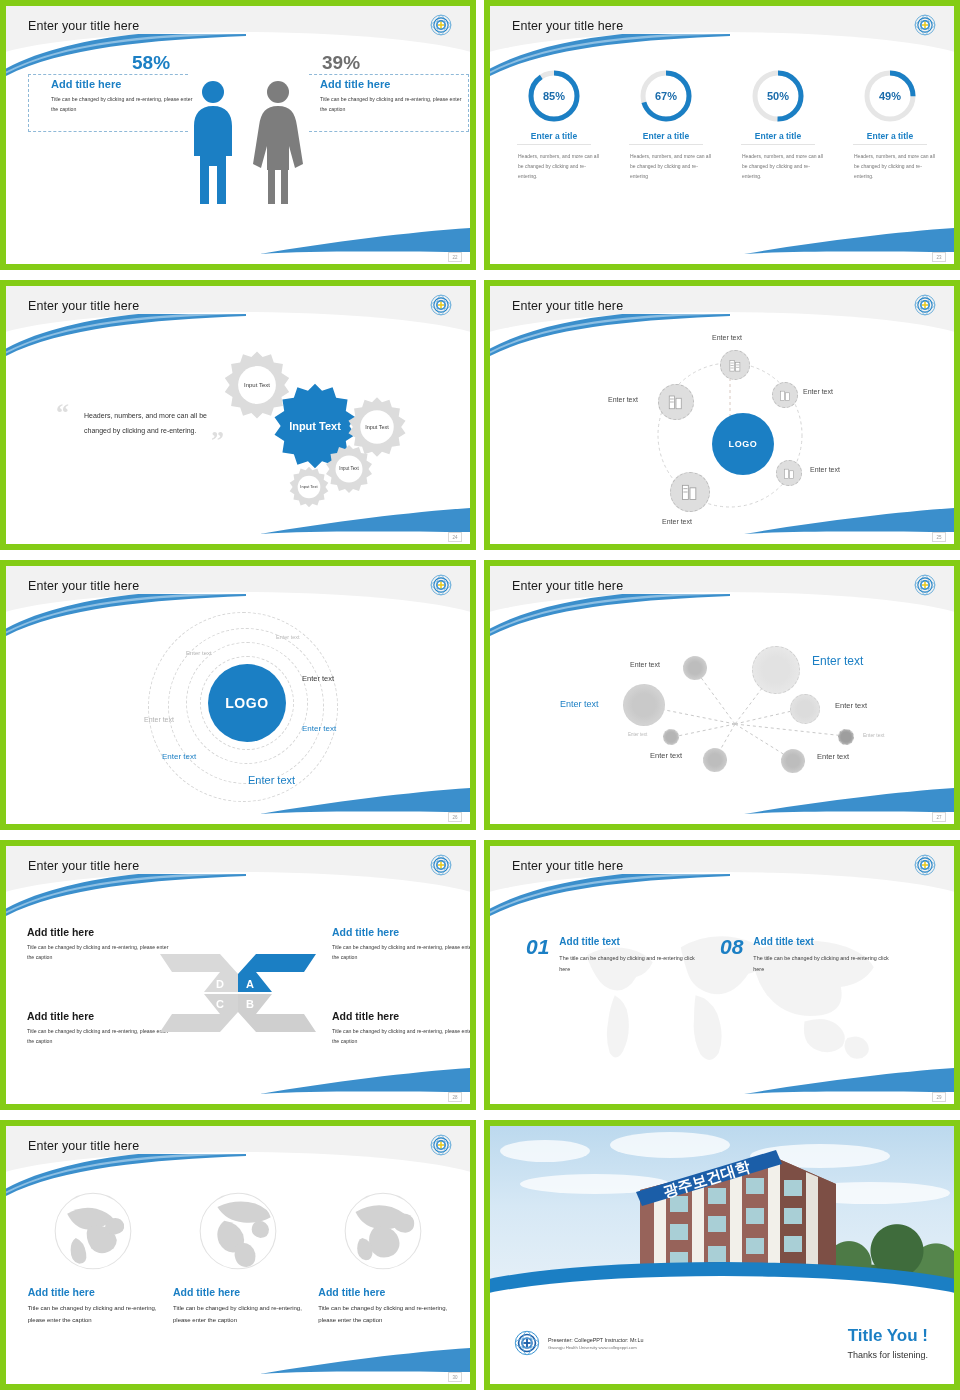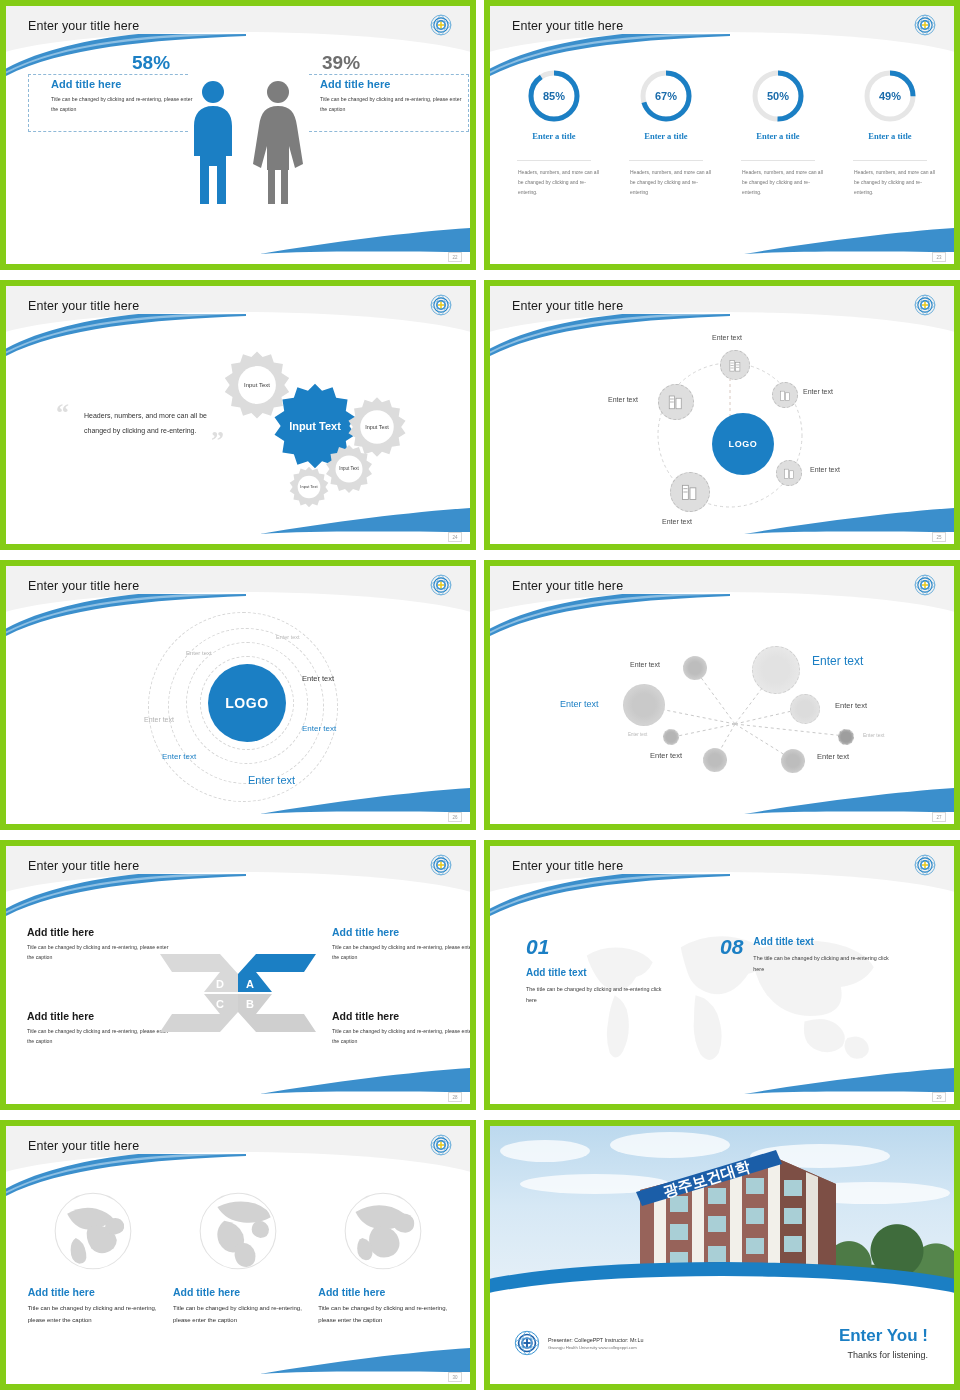--- a/index.html
+++ b/index.html
@@ -78,21 +78,21 @@
 
   
   .donuts { position:absolute; top:62px; left:0; width:100%;
             display:flex; justify-content:center; gap:20px; }
   .donut-col { width:92px; text-align:center; }
   .ring { position:relative; width:56px; height:56px; margin:0 auto; }
   .ring svg { display:block; }
   .ring .val { position:absolute; inset:0; display:flex; align-items:center;
                justify-content:center; font-size:11px; font-weight:bold; color:#1b6cab; }
   .donut-title { margin-top:7px; font-size:8.5px; font-weight:bold; color:#1b7fc4;
-                 padding-bottom:19px; border-bottom:1px solid #e3e3e3; display:inline-block; width:74px;font-family:Liberation Serif, serif;}
+                 padding-bottom:3px; border-bottom:1px solid #e3e3e3; display:inline-block; width:74px;}
   .donut-desc { margin-top:6px; font-size:5px; color:#777; line-height:2.0; text-align:left;
                 padding-left:10px; }
 
   
   .quote-mark { position:absolute; color:#dedede; font-size:26px; font-weight:bold;
                 font-family:"Liberation Serif", serif; }
   .q1 { left:50px; top:112px; }
   .q2 { left:205px; top:140px; }
   .quote-txt { position:absolute; left:78px; top:122px; width:150px;
                font-size:7px; color:#333; line-height:2.2; }
@@ -640,21 +640,21 @@
           <path d="M36 48 q22-14 52-8 18 4 28 16-6 14-20 18-10 18-26 16-14-2-22-16-8-12-12-26z"></path>
           <path d="M70 96 q14 8 16 24 4 24-6 44-8 14-16 2-6-18-2-38 2-18 8-32z"></path>
           <path d="M150 38 q30-18 66-12 30 6 44 22-8 18-28 22-20 30-46 24-22-6-28-26-6-18-8-30z"></path>
           <path d="M168 96 q18 4 26 22 10 26 2 48-10 16-22 2-10-20-8-42 0-18 2-30z"></path>
           <path d="M236 44 q44-20 94-12 42 8 54 30-12 20-40 24 6 28-22 34-36 6-60-16-22-20-26-60z"></path>
           <path d="M300 128 q24-8 40 4 14 12 6 26-14 12-32 4-18-8-14-34z"></path>
           <path d="M352 148 q16-6 24 6 6 12-6 18-14 4-20-8-4-10 2-16z"></path>
         </g>
       </svg>
 
-      <div class="num-blk" style="left:36px;top:90px;flex-direction:column;">
+      <div class="num-blk" style="left:36px;top:90px;">
         <div class="big-num">01</div>
         <div>
           <div class="num-h">Add title text</div>
           <div class="num-p" style="width:140px;">The title can be changed by clicking and re-entering click here</div>
         </div>
       </div>
 
       <div class="num-blk" style="left:230px;top:90px;">
         <div class="big-num">08</div>
         <div>
@@ -796,18 +796,18 @@
         <ellipse cx="20" cy="20" rx="18" ry="7" fill="none" stroke="#5fa9db" stroke-width="1.2"></ellipse>
         <ellipse cx="20" cy="20" rx="7" ry="18" fill="none" stroke="#5fa9db" stroke-width="1.2"></ellipse>
       </svg>
       <div>
         <div class="credit-l1">Presenter: CollegePPT   Instructor: Mr.Lu</div>
         <div class="credit-l2">Gwangju Health University    www.collegeppt.com</div>
       </div>
     </div>
 
     <div class="thanks">
-      <div class="thanks-h">Enter You !</div>
+      <div class="thanks-h">Title You !</div>
       <div class="thanks-p">Thanks for listening.</div>
     </div>
   </div>
 
 </div>
 
 </body></html>

